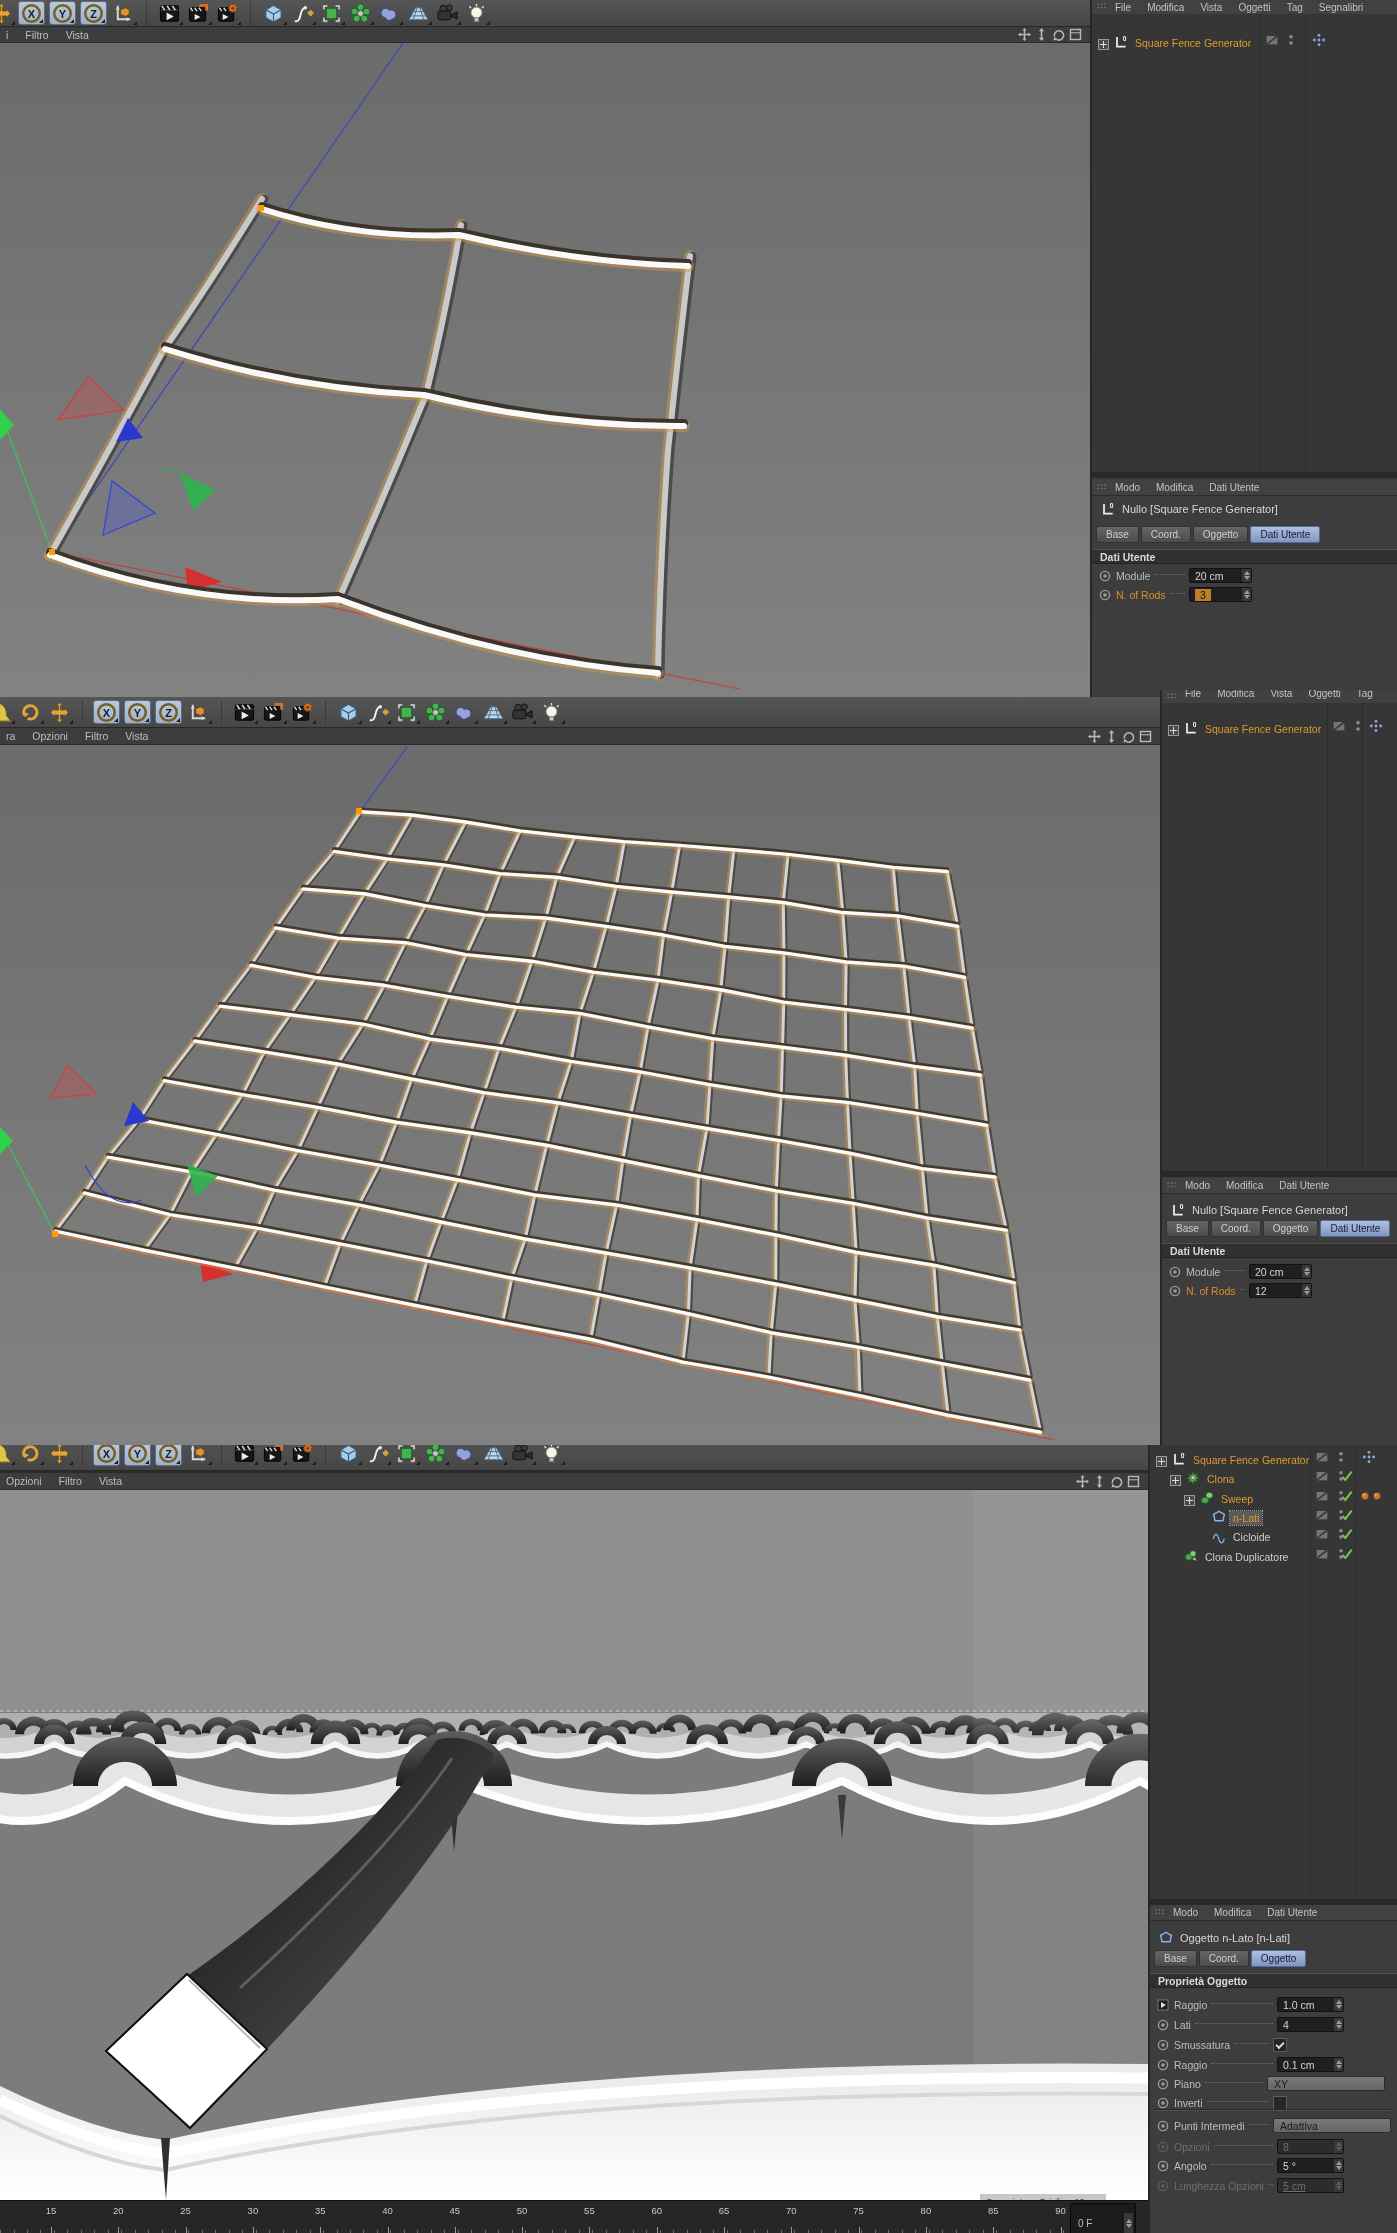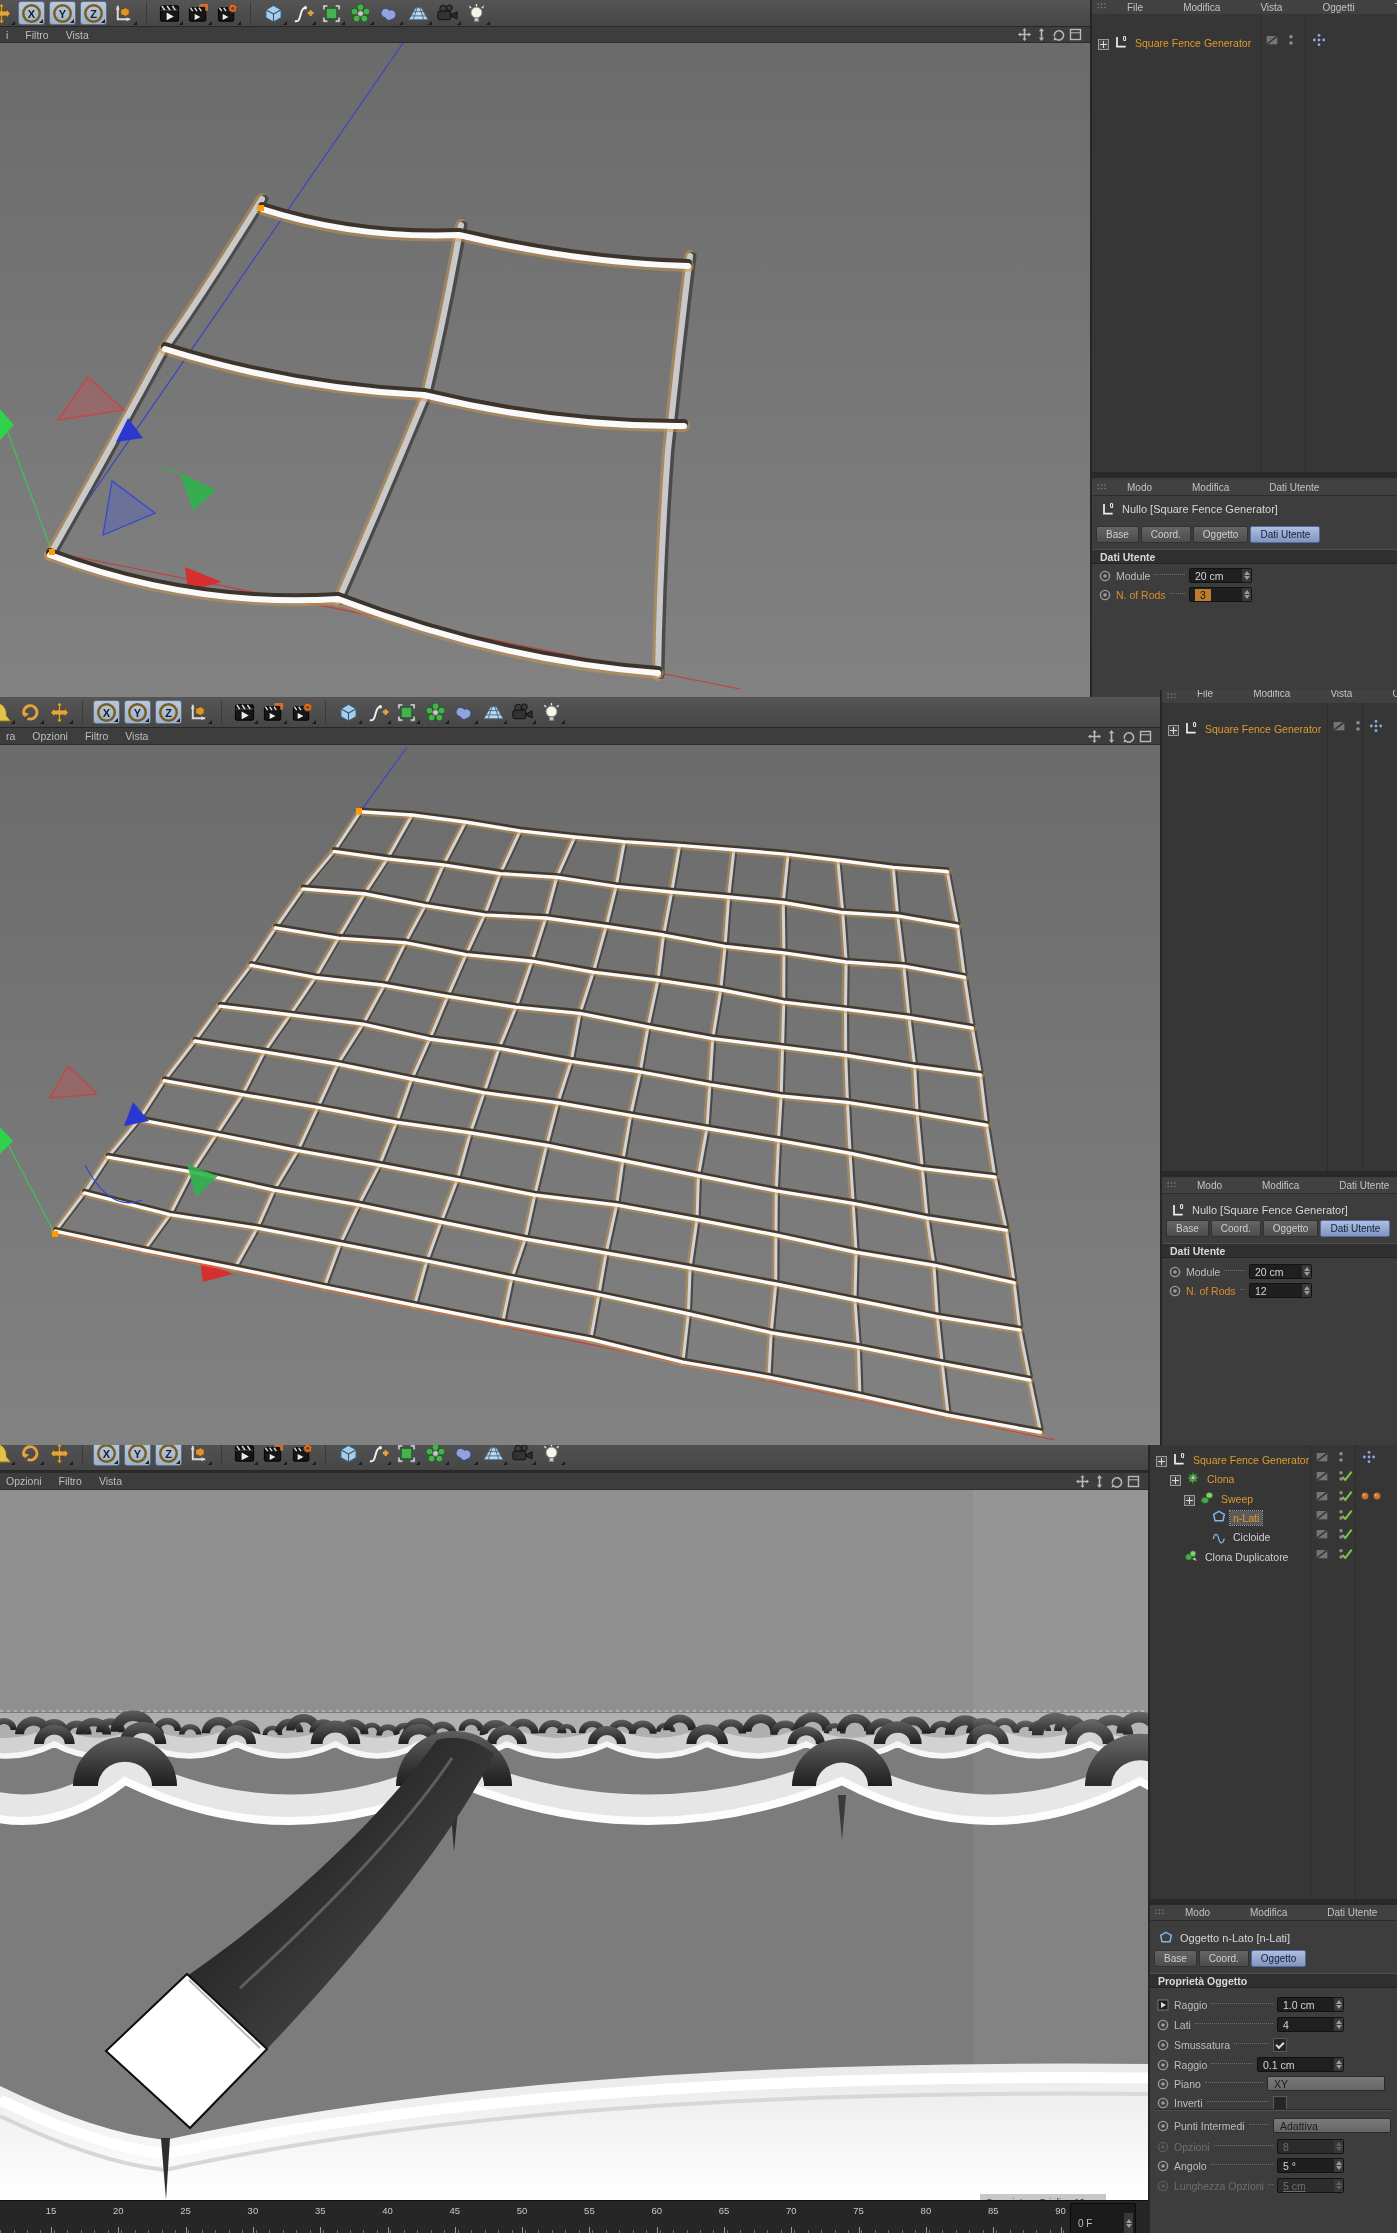--- a/index.html
+++ b/index.html
@@ -16,21 +16,21 @@
            width:25px;height:22px;margin:0 2px}
   .tbgap{width:8px;height:23px;border-right:1px solid #3a3a3a;margin-right:8px;flex:none}
   .vpmenu{background:#3d3d3d;border-bottom:1px solid #2d2d2d;display:flex;align-items:center;
           font-size:10.5px;color:#bdbdbd;padding-left:6px;box-sizing:border-box}
   .vpmenu span{margin-right:17px}
   .vpctl{display:flex;gap:4px;align-items:center}
   .vpctl svg{width:13px;height:13px}
   .panel{background:#3d3d3d;border-left:2px solid #262626;box-sizing:border-box}
   .pmenu{background:#414141;display:flex;align-items:center;font-size:10px;color:#c3c3c3;
          border-bottom:1px solid #2c2c2c;overflow:hidden}
-  .pmenu span{margin:0 20px;white-space:nowrap}
+  .pmenu span{margin:0 8px;white-space:nowrap}
   .grip{width:11px;height:10px;margin-left:4px;flex:none;opacity:.8}
   .ombody{background:#363636;position:relative;overflow:hidden}
   .omcol{position:absolute;top:0;bottom:0;width:1px;background:#2c2c2c}
   .omrow{position:absolute;left:0;right:0;height:19px;display:flex;align-items:flex-end;font-size:10.5px;color:#cfcfcf}
   .omrow .lbl{white-space:nowrap;padding:1px 3px}
   .omrow .accent{color:#de9b2d}
   .omrow .sel{background:#5b5b5b;outline:1px dotted #9a9a9a}
   .oicon{width:16px;height:16px;margin-right:3px;flex:none}
   .exp{width:9px;height:9px;background:#4a4a4a;border:1px solid #9a9a9a;flex:none;position:relative;margin-right:4px}
   .exp::before{content:"";position:absolute;left:1px;right:1px;top:3.5px;height:1px;background:#ddd}
@@ -1349,21 +1349,21 @@
       <div class="leader"></div>
       <div class="cbx on" style="margin-right: 104px;"></div>
     </div>
     <div class="amrow" style="left: 0px; width: 241px; top: 611px; height: 17px;">
       <div class="ricon"><svg viewBox="0 0 12 12">
           <circle cx="6" cy="6" r="4.6" fill="none" stroke="#9a9a9a" stroke-width="1.4"></circle>
           <circle cx="6" cy="6" r="1.8" fill="#9a9a9a"></circle>
         </svg></div>
       <span class="lbl">Raggio</span>
       <div class="leader"></div>
-      <div class="field" style="width: 87px; margin-right: 47px;">
+      <div class="field" style="width: 67px; margin-right: 47px;">
         <span>0.1 cm</span>
         <div class="step">
           <div class="aup"></div>
           <div class="adn"></div>
         </div>
       </div>
     </div>
     <div class="amrow" style="left: 0px; width: 241px; top: 630px; height: 17px;">
       <div class="ricon"><svg viewBox="0 0 12 12">
           <circle cx="6" cy="6" r="4.6" fill="none" stroke="#9a9a9a" stroke-width="1.4"></circle>

